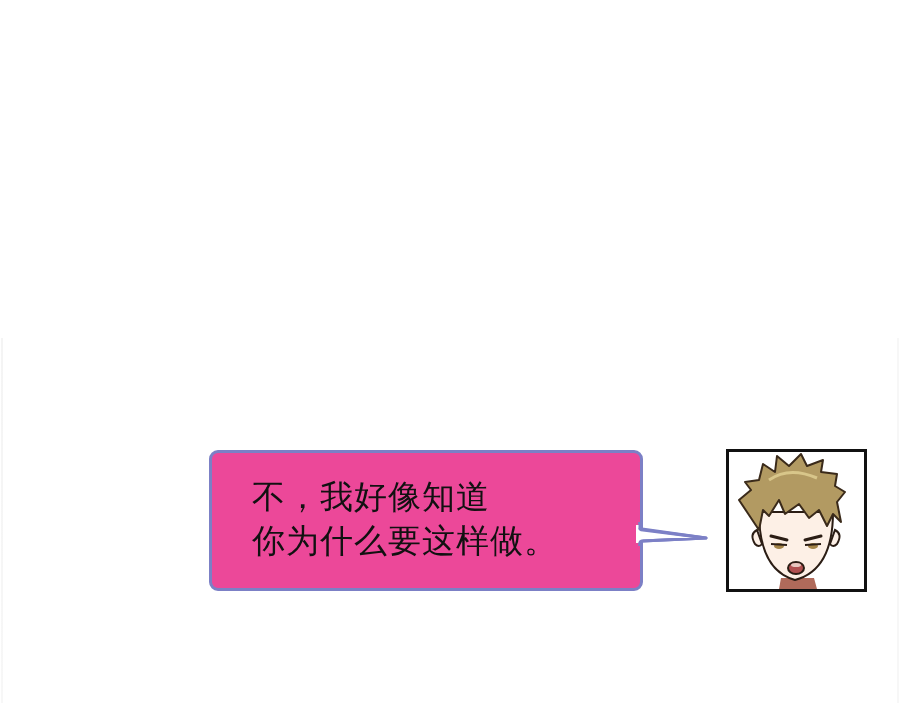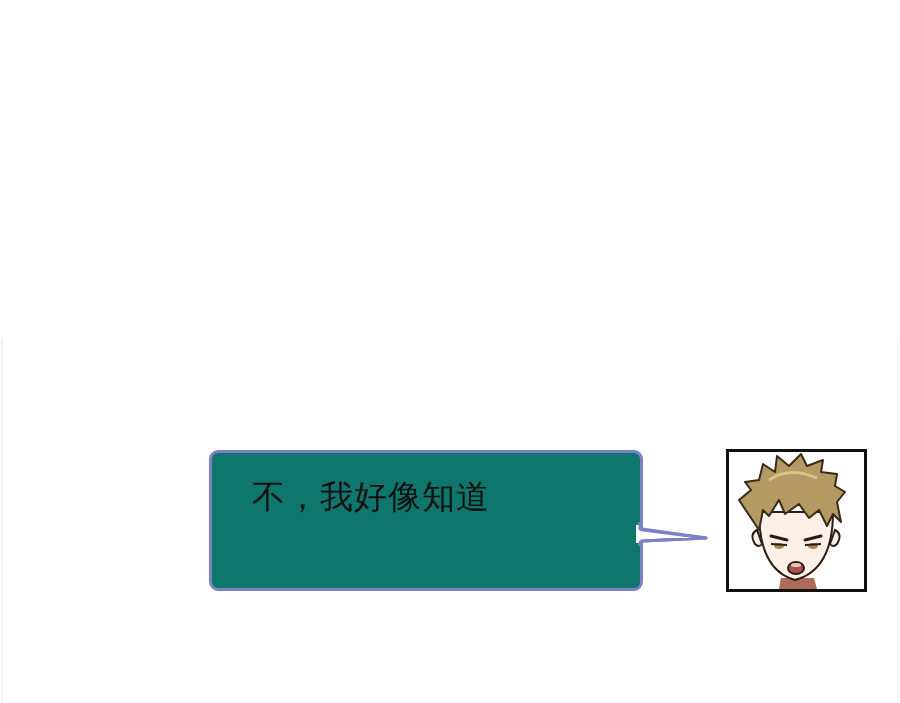--- a/index.html
+++ b/index.html
@@ -13,21 +13,21 @@
       background: linear-gradient(to bottom, #f4f4f4, #f7f7f7);
     }
     .panel-edge-right {
       position: absolute; left: 897px; top: 338px; width: 2px; height: 365px;
       background: #f7f7f7;
     }
     .bubble {
       position: absolute; left: 209px; top: 450px;
       width: 428px; height: 135px;
       border: 3px solid #7c80c6; border-radius: 9px;
-      background: #0f766e;
+      background: #ec4899;
       box-sizing: content-box;
     }
     .bubble-text {
       position: absolute; left: 40px; top: 22px;
       font-size: 33px; line-height: 44px; color: #111111;
       letter-spacing: 1px; white-space: nowrap;
     }
     .bubble-tail {
       position: absolute; left: 636px; top: 522px; width: 76px; height: 24px;
     }
@@ -39,20 +39,21 @@
   </style>
 </head>
 <body>
 
 <div class="panel-edge-left"></div>
 <div class="panel-edge-right"></div>
 
 <div class="bubble">
   <div class="bubble-text">
     <div>不，我好像知道</div>
+    <div>你为什么要这样做。</div>
   </div>
 </div>
 
 <svg class="bubble-tail" viewBox="0 0 76 24" width="76" height="24">
   <path d="M4 0 L4 5 Q3 7 6 7 L70 16 L6 19 Q3 19 4 22 L4 24" fill="#ffffff" stroke="#7c80c6" stroke-width="3" stroke-linejoin="round"></path>
   <rect x="0" y="3" width="5" height="18" fill="#ffffff"></rect>
   <path d="M4 0 L4 5 Q3 8 7 8 L70 16 L7 19 Q3 19 4 22 L4 24" fill="none" stroke="#7c80c6" stroke-width="3" stroke-linejoin="round"></path>
 </svg>
 
 <div class="portrait">

